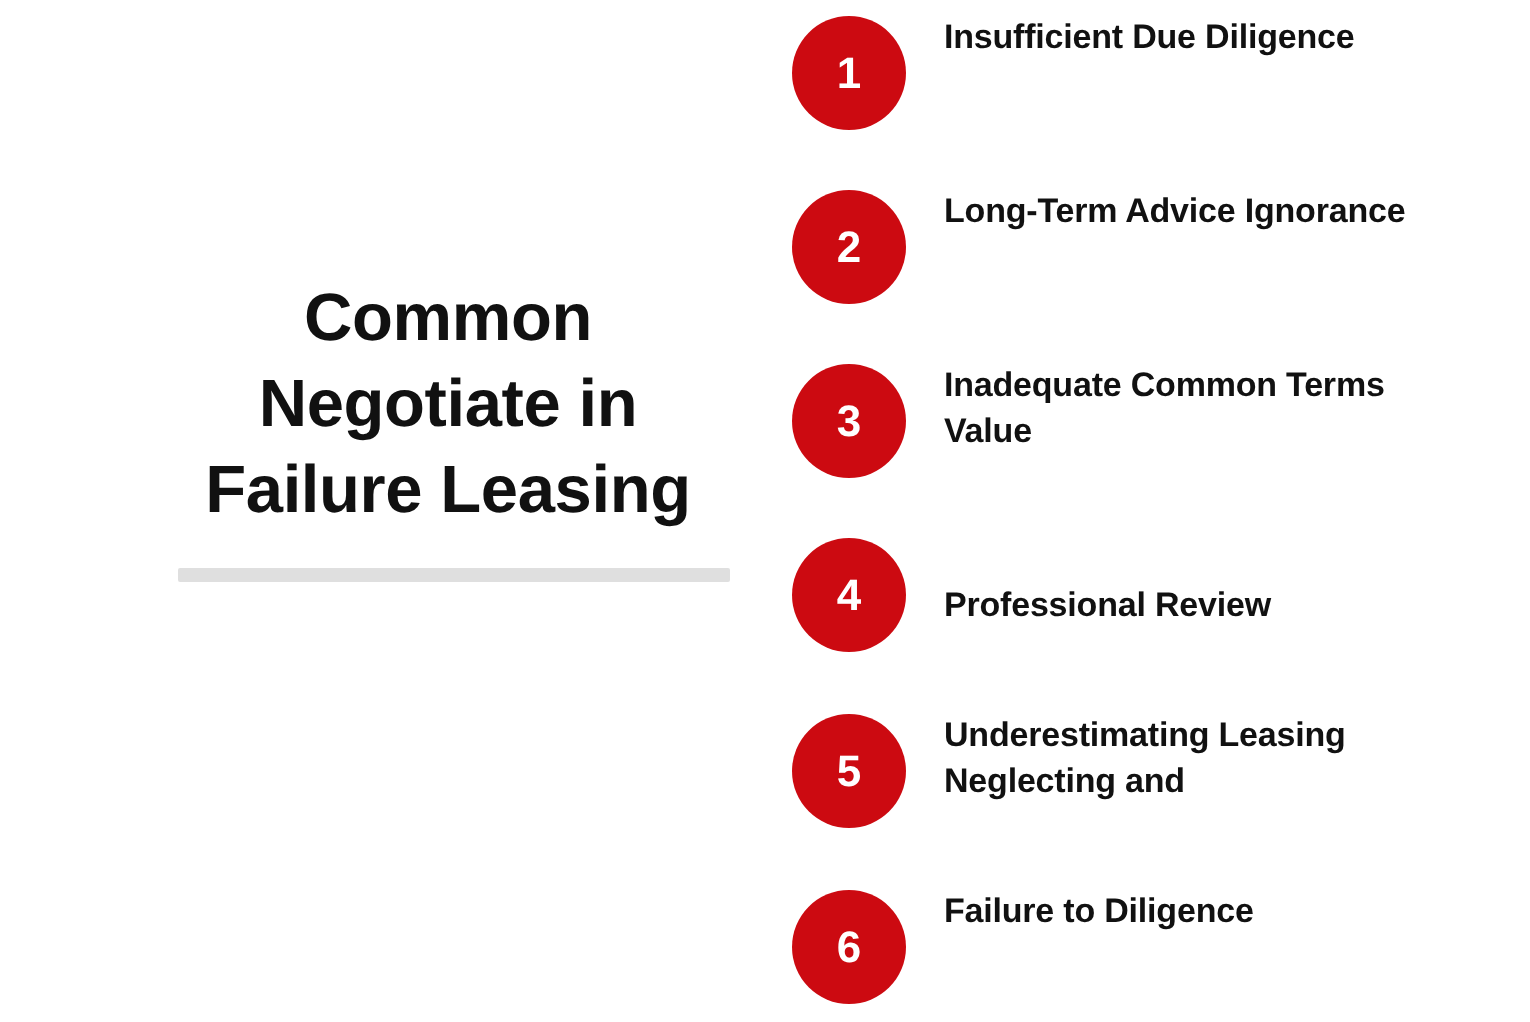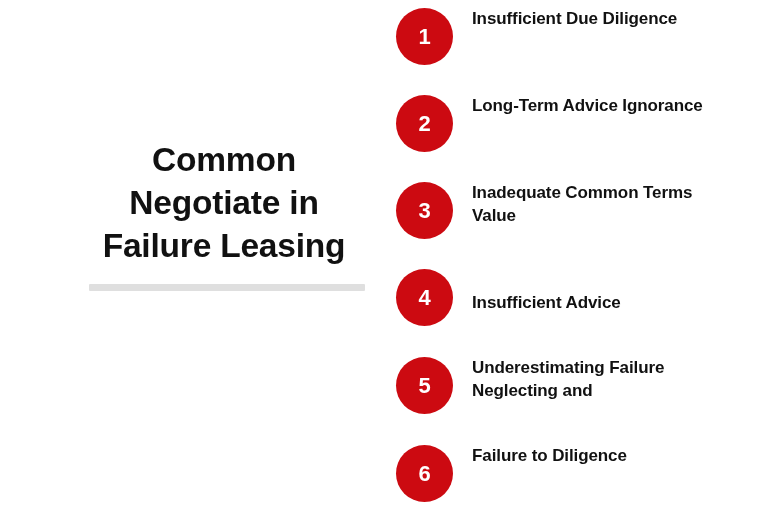--- a/index.html
+++ b/index.html
@@ -160,30 +160,30 @@
       <div class="item-label">
         <span class="item-label-text"><span>Inadequate Common Terms</span><br><span>Value</span></span>
       </div>
     </div>
 
     <div class="list-item" style="top:269px;">
       <div class="item-badge">
         <span class="item-number">4</span>
       </div>
       <div class="item-label">
-        <span class="item-label-text"><br><span>Insufficient Advice</span></span>
+        <span class="item-label-text"><br><span>Professional Review</span></span>
       </div>
     </div>
 
     <div class="list-item" style="top:357px;">
       <div class="item-badge">
         <span class="item-number">5</span>
       </div>
       <div class="item-label">
-        <span class="item-label-text"><span>Underestimating Failure</span><br><span>Neglecting and</span></span>
+        <span class="item-label-text"><span>Underestimating Leasing</span><br><span>Neglecting and</span></span>
       </div>
     </div>
 
     <div class="list-item" style="top:445px;">
       <div class="item-badge">
         <span class="item-number">6</span>
       </div>
       <div class="item-label">
         <span class="item-label-text">Failure to Diligence</span>
       </div>

